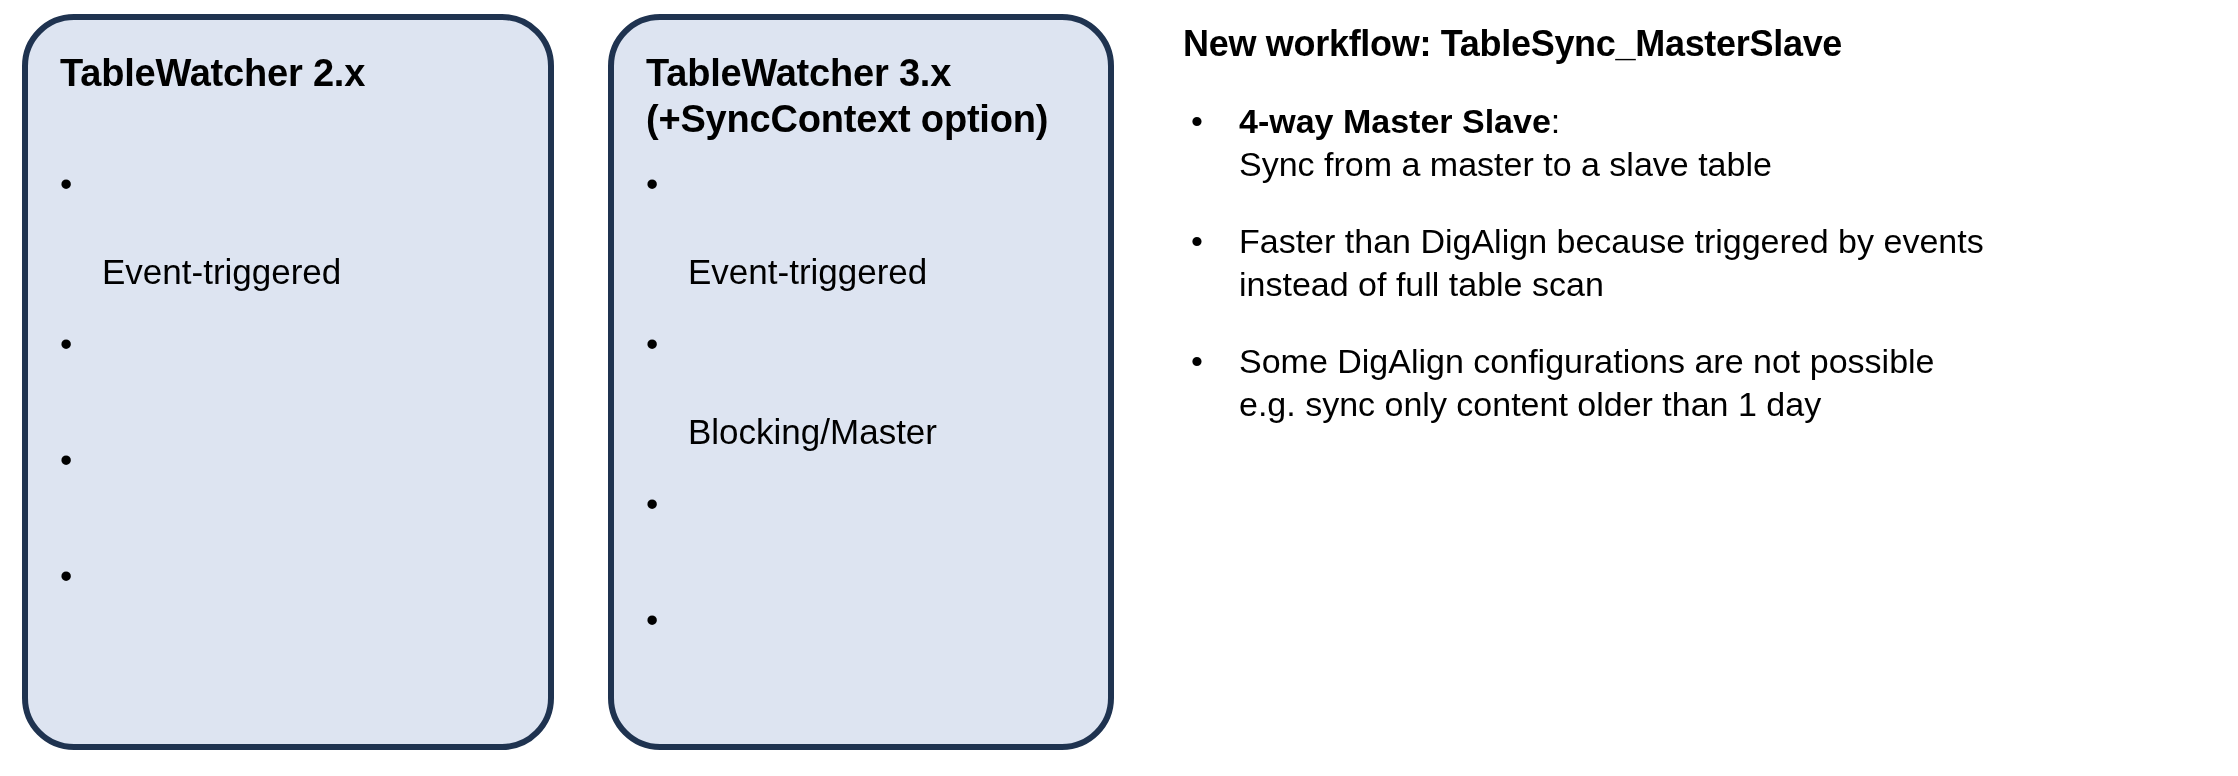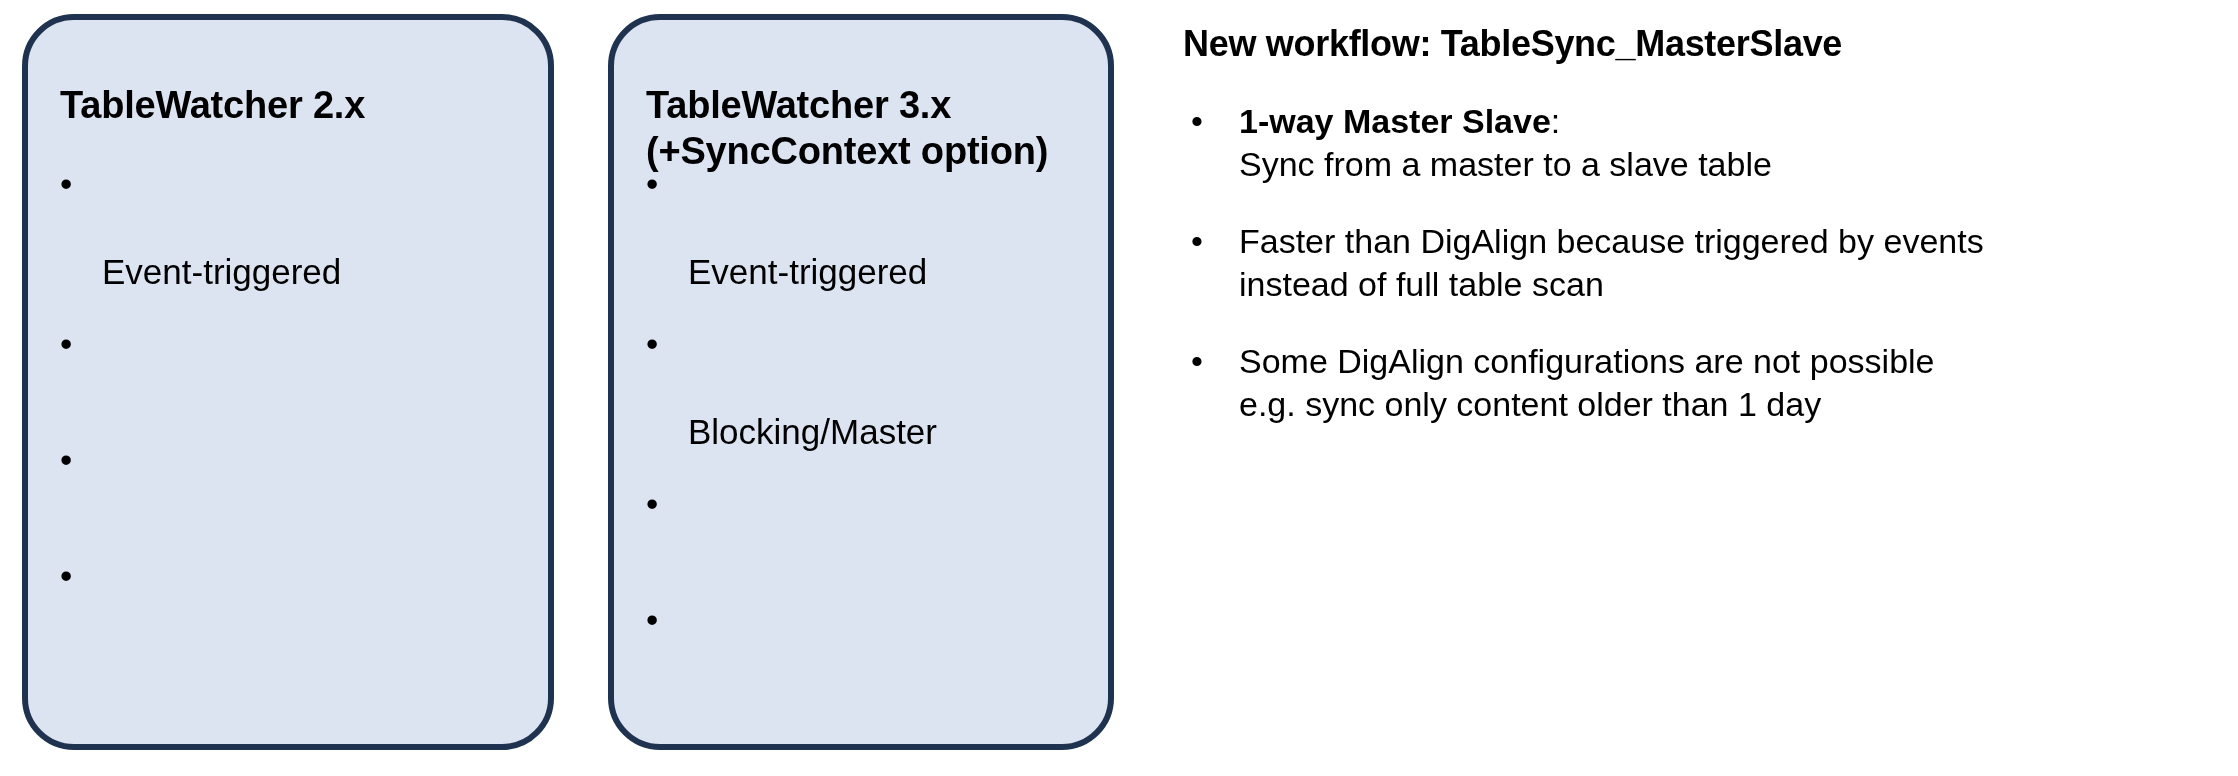--- a/index.html
+++ b/index.html
@@ -27,21 +27,20 @@
   #card-1 { left: 22px;  top: 14px; width: 532px; height: 736px; }
   #card-2 { left: 608px; top: 14px; width: 506px; height: 736px; padding-left: 16px; }
 
   .card-title {
     position: absolute;
     font-weight: bold;
     font-size: 38px;
     line-height: 46px;
     letter-spacing: -0.2px;
     white-space: pre-line;
-    margin-top: 32px;
   }
   #card-1 .card-title { left: 32px; top: 30px; }
   #card-2 .card-title { left: 32px; top: 30px; }
 
   .card-list {
     position: absolute;
     left: 24px;
     right: 16px;
     margin: 0;
     padding: 0;
@@ -145,21 +144,21 @@
       
     </li>
   </ul>
 </div>
 
 <div id="notes">
   <div id="notes-heading">New workflow: TableSync_MasterSlave</div>
   <ul id="notes-list">
     <li>
       <span class="bullet">•</span>
-      <span class="note-lead">1-way Master Slave</span><span>:</span><br>
+      <span class="note-lead">4-way Master Slave</span><span>:</span><br>
       <span class="note-body">Sync from a master to a slave table</span>
     </li>
     <li>
       <span class="bullet">•</span>
       <span class="note-body">Faster than DigAlign because triggered by events
 instead of full table scan</span>
     </li>
     <li>
       <span class="bullet">•</span>
       <span class="note-body">Some DigAlign configurations are not possible

